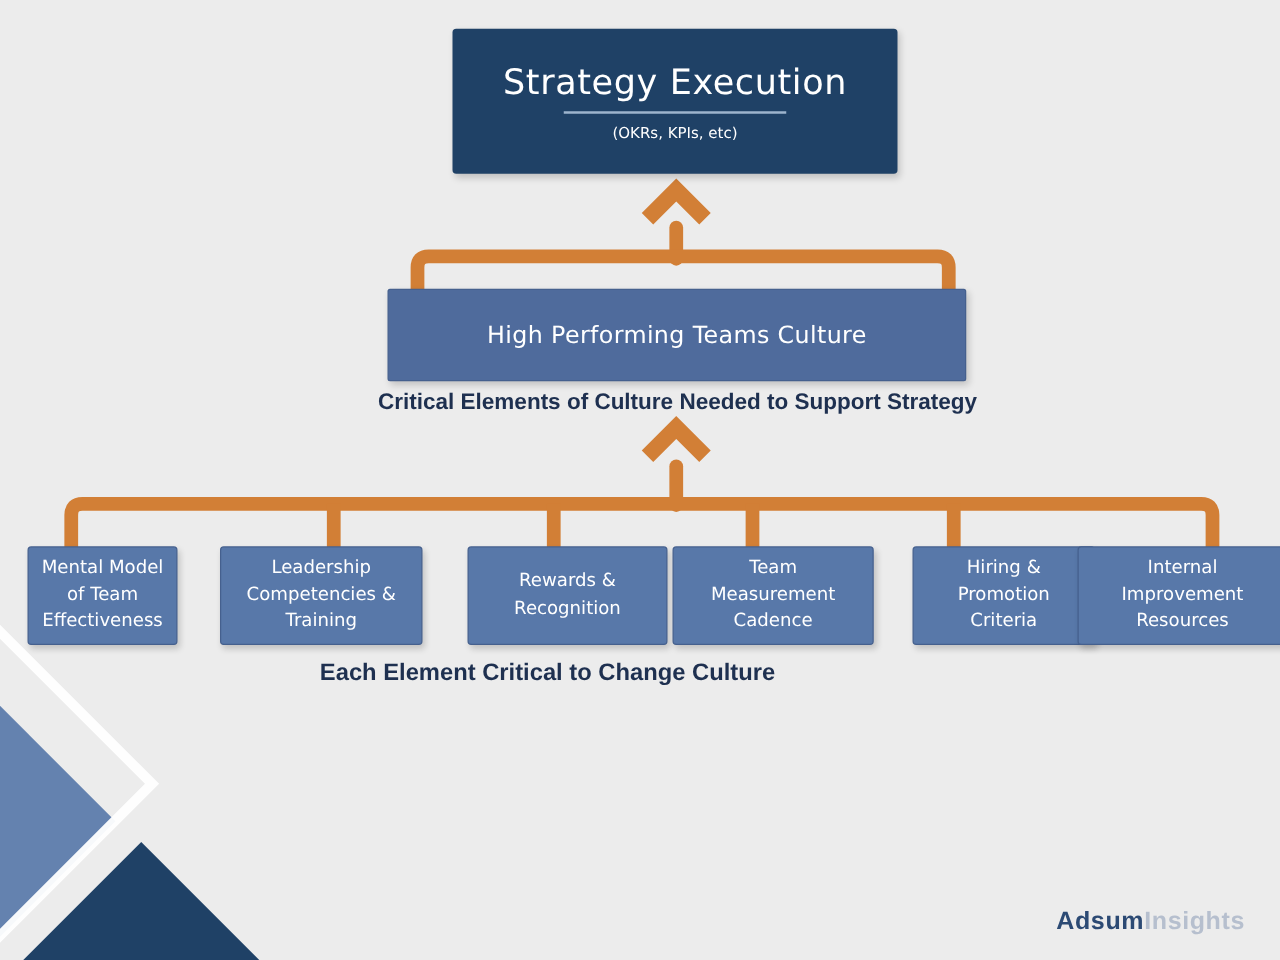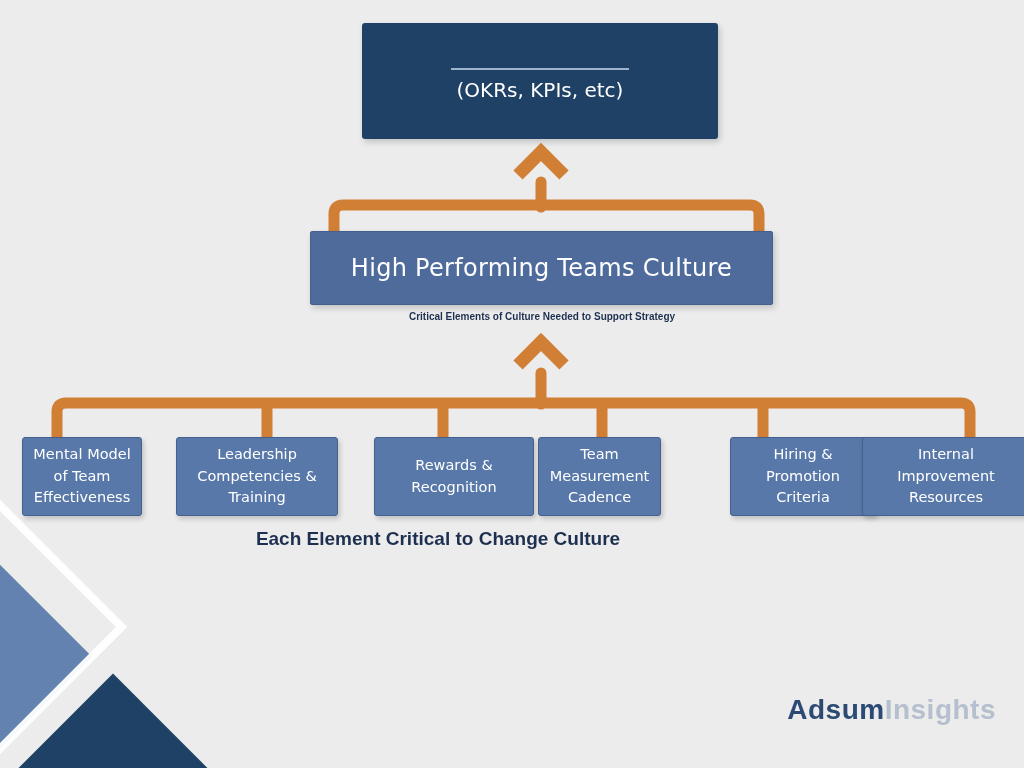--- a/index.html
+++ b/index.html
@@ -29,61 +29,61 @@
   .content { z-index: 2; }
 
   .top-box {
     left: 362px; top: 23px; width: 356px; height: 116px;
     background: var(--navy); border-radius: 3px;
     display: flex; flex-direction: column; align-items: center; justify-content: center;
     color: #ffffff; box-shadow: 2px 3px 6px rgba(0,0,0,0.18);
   }
   .top-box .title { font-size: 28px; letter-spacing: 0.5px; }
   .top-box .rule  { width: 178px; height: 2px; background: var(--divider); margin: 7px 0 8px 0; }
-  .top-box .subtitle { font-size: 20px; }
+  .top-box .subtitle { font-size: 12px; }
 
   .middle-box {
     left: 310px; top: 231px; width: 463px; height: 74px;
     background: var(--bluemid); border: 1px solid var(--boxborder); border-radius: 2px;
     display: flex; align-items: center; justify-content: center;
-    color: #ffffff; font-size: 24px; letter-spacing: 0.3px;
+    color: #ffffff; font-size: 19px; letter-spacing: 0.3px;
     box-shadow: 2px 3px 6px rgba(0,0,0,0.18); box-sizing: border-box;
   }
 
   .caption-1 {
     left: 260px; top: 311px; width: 564px;
     text-align: center; font-family: "Liberation Sans", sans-serif;
-    font-size: 10px; font-weight: 700; color: var(--captiontext);
+    font-size: 18px; font-weight: 700; color: var(--captiontext);
   }
 
   .element-box {
     top: 437px; height: 79px;
     background: var(--bluelight); border: 1.5px solid var(--boxborder); border-radius: 3px;
     display: flex; align-items: center; justify-content: center;
     color: #ffffff; font-size: 14.5px; line-height: 1.5; text-align: center;
     white-space: pre-line; box-sizing: border-box;
     box-shadow: 2px 3px 5px rgba(0,0,0,0.18);
   }
   .eb-0 { left: 22px;  width: 120px; }
   .eb-1 { left: 176px; width: 162px; }
   .eb-2 { left: 374px; width: 160px; }
-  .eb-3 { left: 538px; width: 123px; }
+  .eb-3 { left: 538px; width: 161px; }
   .eb-4 { left: 730px; width: 146px; }
   .eb-5 { left: 862px; width: 168px; }
 
   .caption-2 {
     left: 0px; top: 528px; width: 876px;
     text-align: center; font-family: "Liberation Sans", sans-serif;
     font-size: 19px; font-weight: 700; color: var(--captiontext);
   }
 
   .logo {
-    right: 28px; top: 694px;
+    right: 28px; top: 726px;
     font-family: "Liberation Sans", sans-serif;
-    font-size: 28px; font-weight: 700; letter-spacing: 0.5px;
+    font-size: 20px; font-weight: 700; letter-spacing: 0.5px;
   }
   .logo .part1 { color: var(--logoprimary); }
   .logo .part2 { color: var(--logosecondary); }
 </style>
 </head>
 <body>
 
 <div class="diamond diamond-navy"></div>
 <div class="diamond diamond-blue"></div>
 <div class="diamond diamond-white"></div>
@@ -99,20 +99,21 @@
     <path class="stem" d="M541,373 L541,404"></path>
   </g>
   <path d="M57,439 L57,412 Q57,403 66,403 L961,403 Q970,403 970,412 L970,439"></path>
   <path d="M267,403 L267,439"></path>
   <path d="M443,403 L443,439"></path>
   <path d="M602,403 L602,439"></path>
   <path d="M763,403 L763,439"></path>
 </svg>
 
 <div class="abs content top-box">
+  <div class="title">Strategy Execution</div>
   <div class="rule"></div>
   <div class="subtitle">(OKRs, KPIs, etc)</div>
 </div>
 
 <div class="abs content middle-box">
   <span>High Performing Teams Culture</span>
 </div>
 
 <div class="abs content caption-1">Critical Elements of Culture Needed to Support Strategy</div>
 

